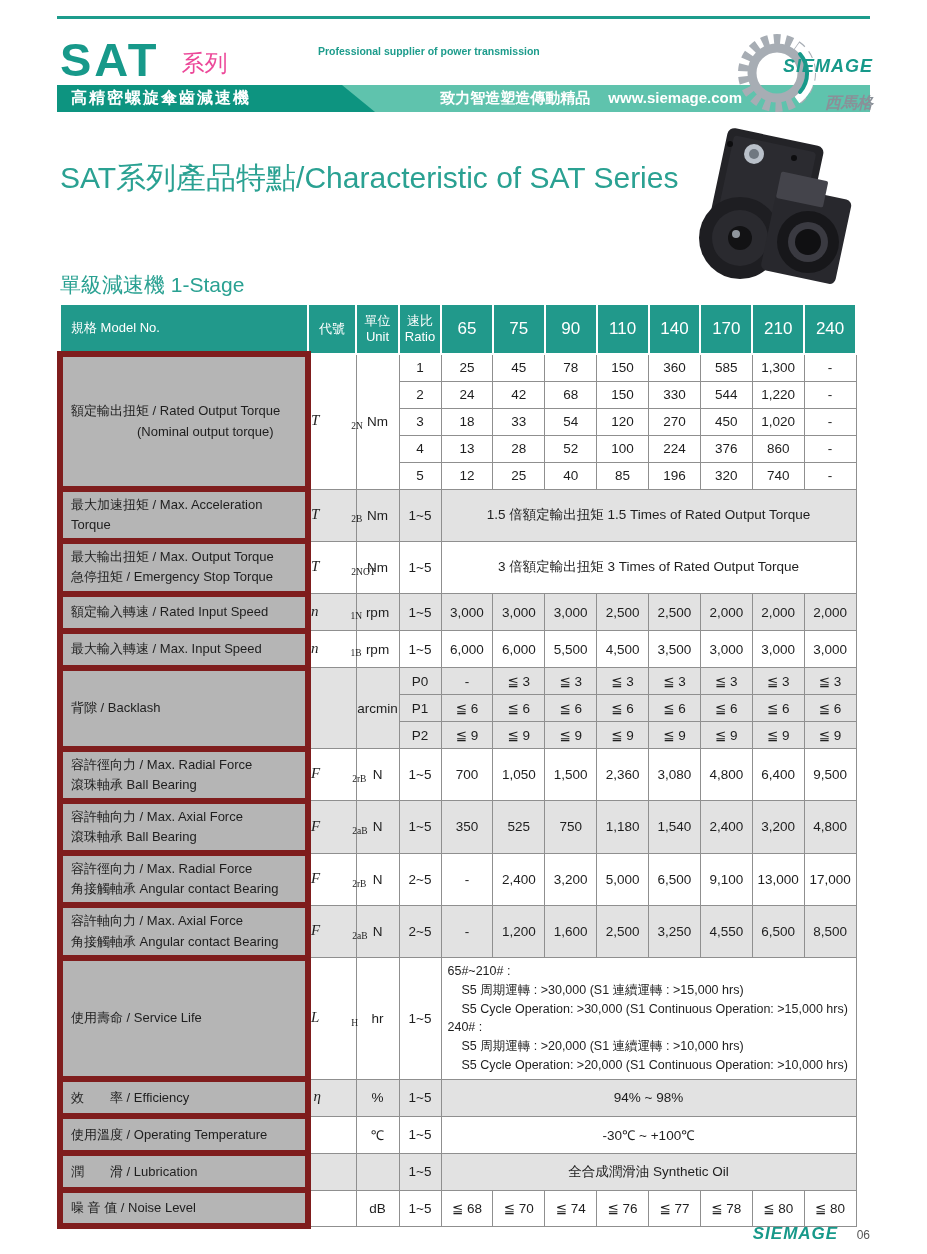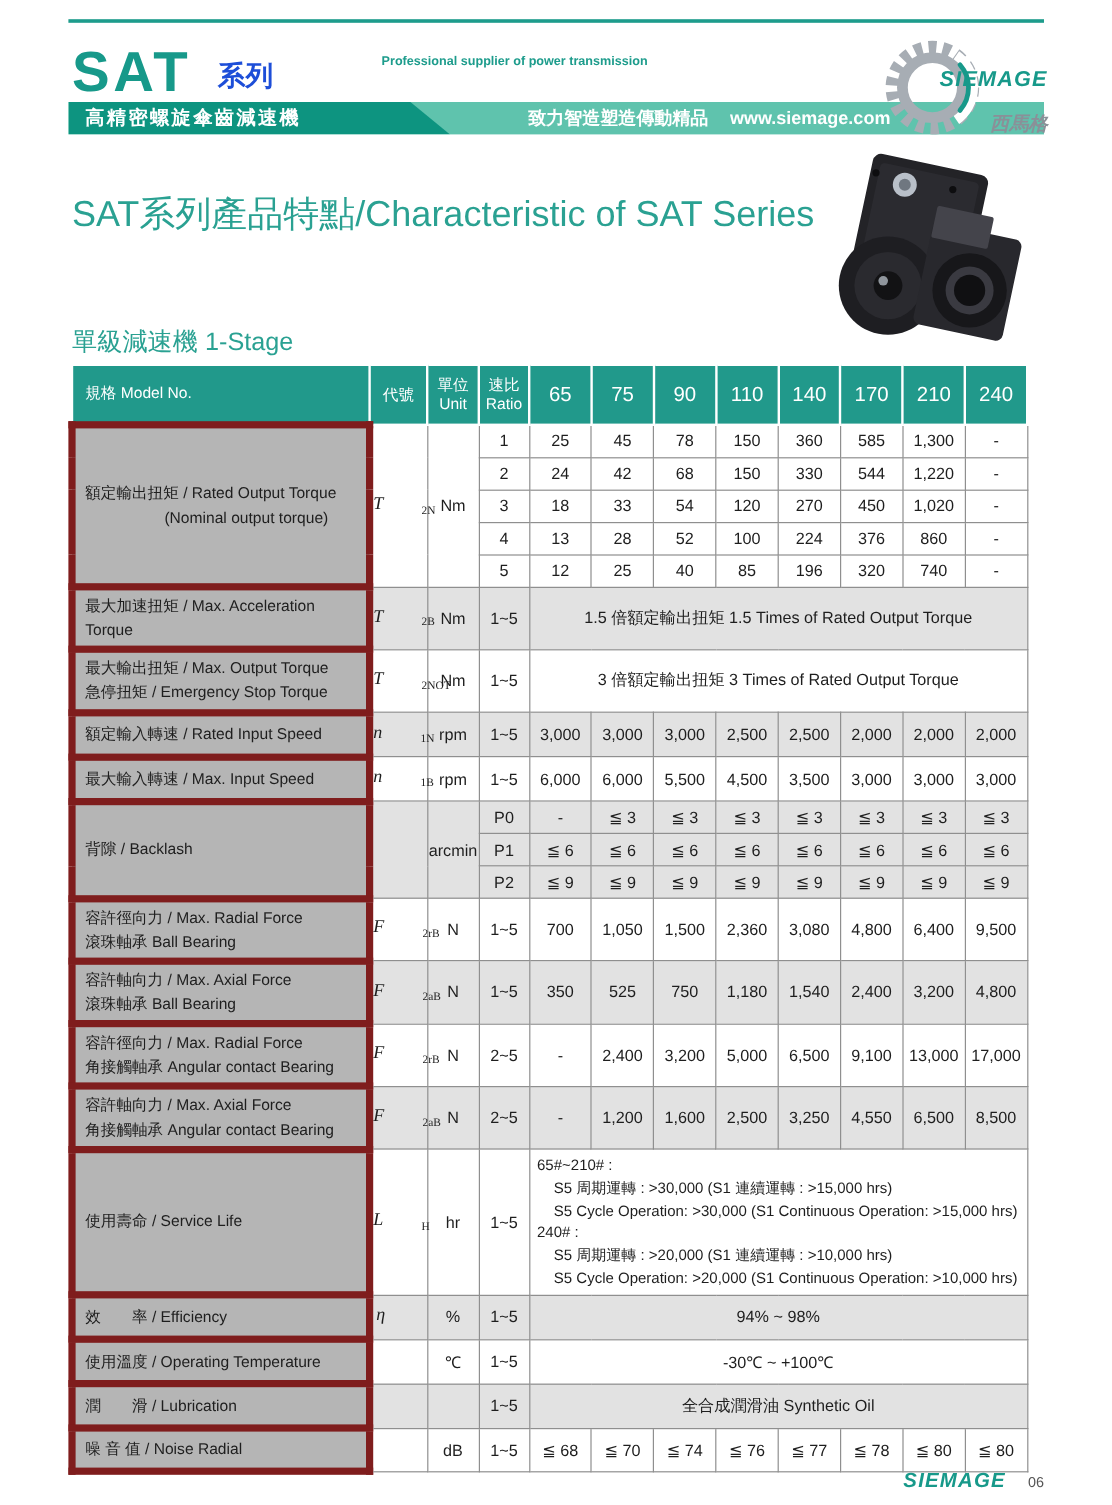--- a/index.html
+++ b/index.html
@@ -2,21 +2,21 @@
 <html><head>
 <meta charset="utf-8">
 <style>
   html,body{margin:0;padding:0;background:#fff;}
   .page{position:relative;width:927px;height:1254px;background:#fff;overflow:hidden;
         font-family:"Liberation Sans",sans-serif;color:#222;}
   .toprule{position:absolute;left:57px;top:16px;width:813px;height:3px;background:#1d9c8c;}
   
   .brand{position:absolute;left:60px;top:36px;display:flex;align-items:flex-end;}
   .brand .sat{font-size:47px;font-weight:bold;color:#17998a;letter-spacing:3px;line-height:1;}
-  .brand .ser{font-size:23px;font-weight:bold;color:#1d4ed8;margin-left:22px;margin-bottom:4px;}
+  .brand .ser{font-size:23px;font-weight:normal;color:#ec4899;margin-left:22px;margin-bottom:4px;}
   .tagline{position:absolute;left:318px;top:44px;color:#1d9c8c;}
   .tagline .cn{font-size:17px;font-weight:bold;font-family:"Liberation Serif",serif;}
   .tagline .en{font-size:10.5px;font-weight:bold;margin-top:1px;}
   .banner{position:absolute;left:57px;top:85px;width:813px;height:27px;background:#5fc3ad;}
   .banner .dark{position:absolute;left:0;top:0;width:320px;height:27px;background:#0d9480;
                 clip-path:polygon(0 0,285px 0,318px 27px,0 27px);}
   .banner .ltext{position:absolute;left:14px;top:3px;color:#fff;font-size:16px;font-weight:bold;
                  font-family:"Liberation Serif",serif;letter-spacing:2px;}
   .banner .rtext{position:absolute;right:128px;top:4px;color:#fff;font-size:15px;font-weight:bold;}
   .banner .rtext .url{margin-left:14px;}
@@ -402,21 +402,21 @@
 
       <tr class="r34">
         <td class="lbl">潤　　滑 / Lubrication</td>
         <td class="sym g"></td>
         <td class="g"></td>
         <td class="g">1~5</td>
         <td class="g" colspan="8">全合成潤滑油 Synthetic Oil</td>
       </tr>
 
       <tr class="r36">
-        <td class="lbl">噪 音 值 / Noise Radial</td>
+        <td class="lbl">噪 音 值 / Noise Level</td>
         <td class="sym w"></td>
         <td class="w">dB</td>
         <td class="w">1~5</td>
         <td class="w">≦ 68</td>
         <td class="w">≦ 70</td>
         <td class="w">≦ 74</td>
         <td class="w">≦ 76</td>
         <td class="w">≦ 77</td>
         <td class="w">≦ 78</td>
         <td class="w">≦ 80</td>

